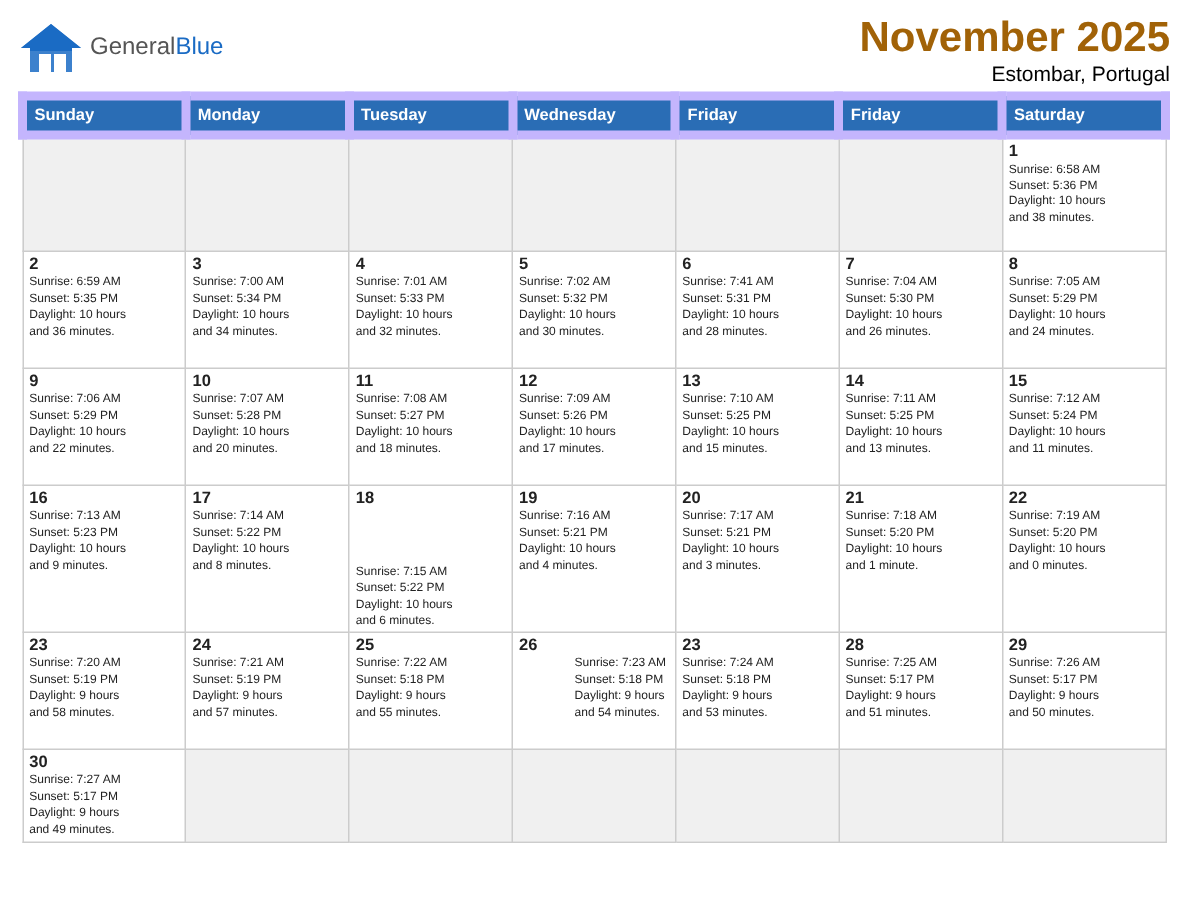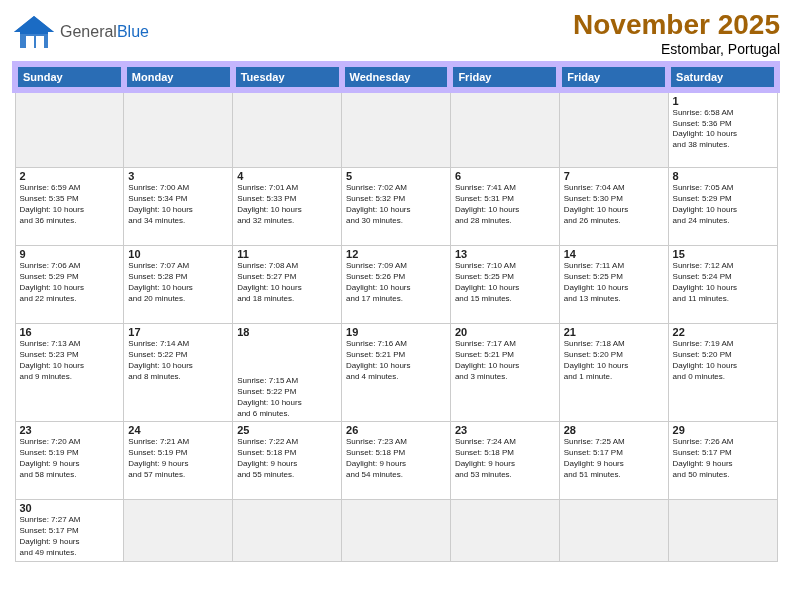--- a/index.html
+++ b/index.html
@@ -310,21 +310,21 @@
           </td>
           <td>
             <span class="day-num">25</span>
             <div class="day-info" style="white-space: pre-line;">Sunrise: 7:22 AM
 Sunset: 5:18 PM
 Daylight: 9 hours
 and 55 minutes.</div>
           </td>
           <td>
             <span class="day-num">26</span>
-            <div class="day-info" style="white-space: pre-line;">Sunrise: 7:23 AM
+            <div class="day-info" style="white-space: pre-line; margin-left: 37px;">Sunrise: 7:23 AM
 Sunset: 5:18 PM
 Daylight: 9 hours
 and 54 minutes.</div>
           </td>
           <td>
             <span class="day-num">23</span>
             <div class="day-info" style="white-space: pre-line;">Sunrise: 7:24 AM
 Sunset: 5:18 PM
 Daylight: 9 hours
 and 53 minutes.</div>

